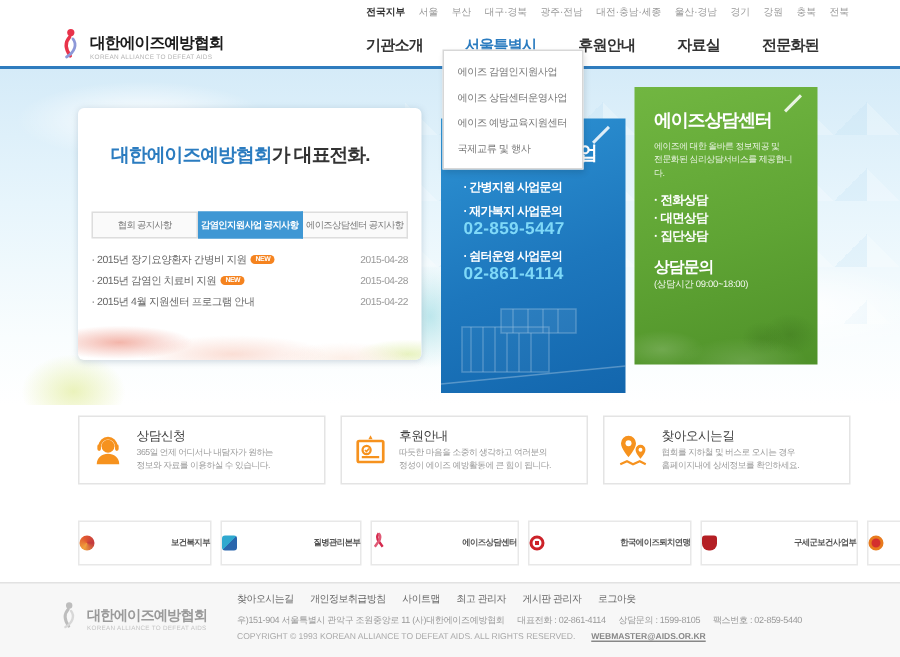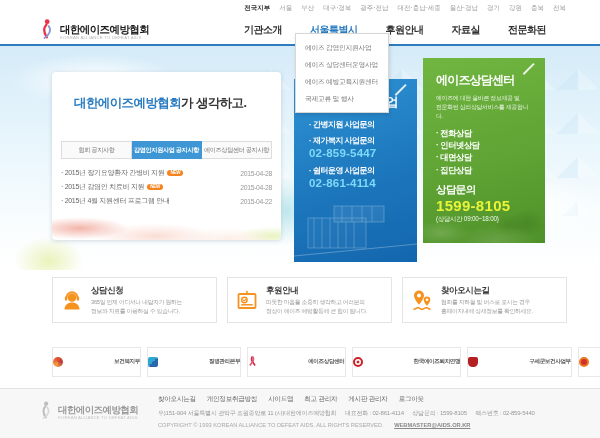--- a/index.html
+++ b/index.html
@@ -99,21 +99,21 @@
       radial-gradient(40px 18px at 15% 80%,rgba(255,255,255,.16),transparent 70%),
       radial-gradient(60px 22px at 60% 95%,rgba(255,255,255,.13),transparent 70%),
       radial-gradient(26px 20px at 85% 60%,rgba(30,70,10,.18),transparent 70%),
       radial-gradient(20px 16px at 70% 65%,rgba(30,70,10,.15),transparent 70%);}
 
   
   .qbox{position:absolute;top:277px;width:165px;height:46px;background:#fff;border:1px solid #e4e4e4;
     display:flex;align-items:center;cursor:pointer;box-sizing:border-box;}
   .qbox.q0{left:52px;} .qbox.q1{left:227px;} .qbox.q2{left:402px;}
   .qicon{width:38px;display:flex;justify-content:center;flex:0 0 38px;}
-  .qtitle{font-size:8.5px;font-weight:bold;color:#3c3c3c;letter-spacing:-0.4px;margin-bottom:1px;}
+  .qtitle{font-size:8.5px;font-weight:normal;color:#3c3c3c;letter-spacing:-0.4px;margin-bottom:1px;}
   .qdesc{font-size:5.8px;color:#9a9a9a;letter-spacing:-0.3px;line-height:1.45;}
 
   
   .partners{position:absolute;left:52px;top:347px;width:530px;display:flex;gap:6px;}
   .pbox{flex:1;height:30px;border:1px solid #e8e8e8;background:#fff;display:flex;align-items:center;
     justify-content:center;gap:3px;cursor:pointer;box-sizing:border-box;}
   .pname{font-size:5.6px;font-weight:bold;color:#555;letter-spacing:-0.4px;white-space:nowrap;padding-left:48px;}
   .glyph{width:10px;height:10px;flex:0 0 auto;border-radius:50%;}
   .g0{background:conic-gradient(from 210deg,#f0a13c,#e35a31,#c2393f,#f0a13c);}
   .g1{border-radius:2px;background:linear-gradient(135deg,#2fa8cf 50%,#2a66ad 50%);}
@@ -190,21 +190,21 @@
   <div class="tri-pattern"></div>
   <div class="cloud c1"></div>
   <div class="cloud c2"></div>
   <div class="cloud c3"></div>
   <div class="blob-teal"></div>
   <div class="blob-lime"></div>
 </div>
 
 <div class="news-card">
   <div class="card-pad">
-    <div class="hero-line2"><span class="hl">대한에이즈예방협회</span><span>가 생각하고.</span></div>
+    <div class="hero-line2"><span class="hl">대한에이즈예방협회</span><span>가 대표전화.</span></div>
   </div>
   <div class="card-lower">
     <div class="tabs">
       <span class="tab">협회 공지사항</span>
       <span class="tab active">감염인지원사업 공지사항</span>
       <span class="tab">에이즈상담센터 공지사항</span>
     </div>
     <div class="news">
       <div class="news-row">
         <span class="news-title">· 2015년 장기요양환자 간병비 지원</span>
@@ -250,26 +250,24 @@
 <div class="panel panel-green">
   <div class="corner-slash"></div>
   <div class="pg-pad">
     <div class="pg-title">에이즈상담센터</div>
     <div class="pg-desc">
       <div>에이즈에 대한 올바른 정보제공 및</div>
       <div>전문화된 심리상담서비스를 제공합니다.</div>
     </div>
     <div class="pg-list">
       <div class="pg-item">· 전화상담</div>
-      <div class="pg-item">· 인터넷상담</div>
       <div class="pg-item">· 대면상담</div>
       <div class="pg-item">· 집단상담</div>
     </div>
     <div class="pg-contact">상담문의</div>
-    <div class="pg-phone">1599-8105</div>
     <div class="pg-hours">(상담시간 09:00~18:00)</div>
   </div>
   <div class="landscape"></div>
 </div>
 
 <div class="qbox q0">
   <div class="qicon">
     <svg width="24" height="24" viewBox="0 0 24 24">
       <circle cx="12" cy="9.5" r="4.3" fill="#f6921e"></circle>
       <path d="M4.5 21.5c0-4.6 3.6-7 7.5-7s7.5 2.4 7.5 7z" fill="#f6921e"></path>

